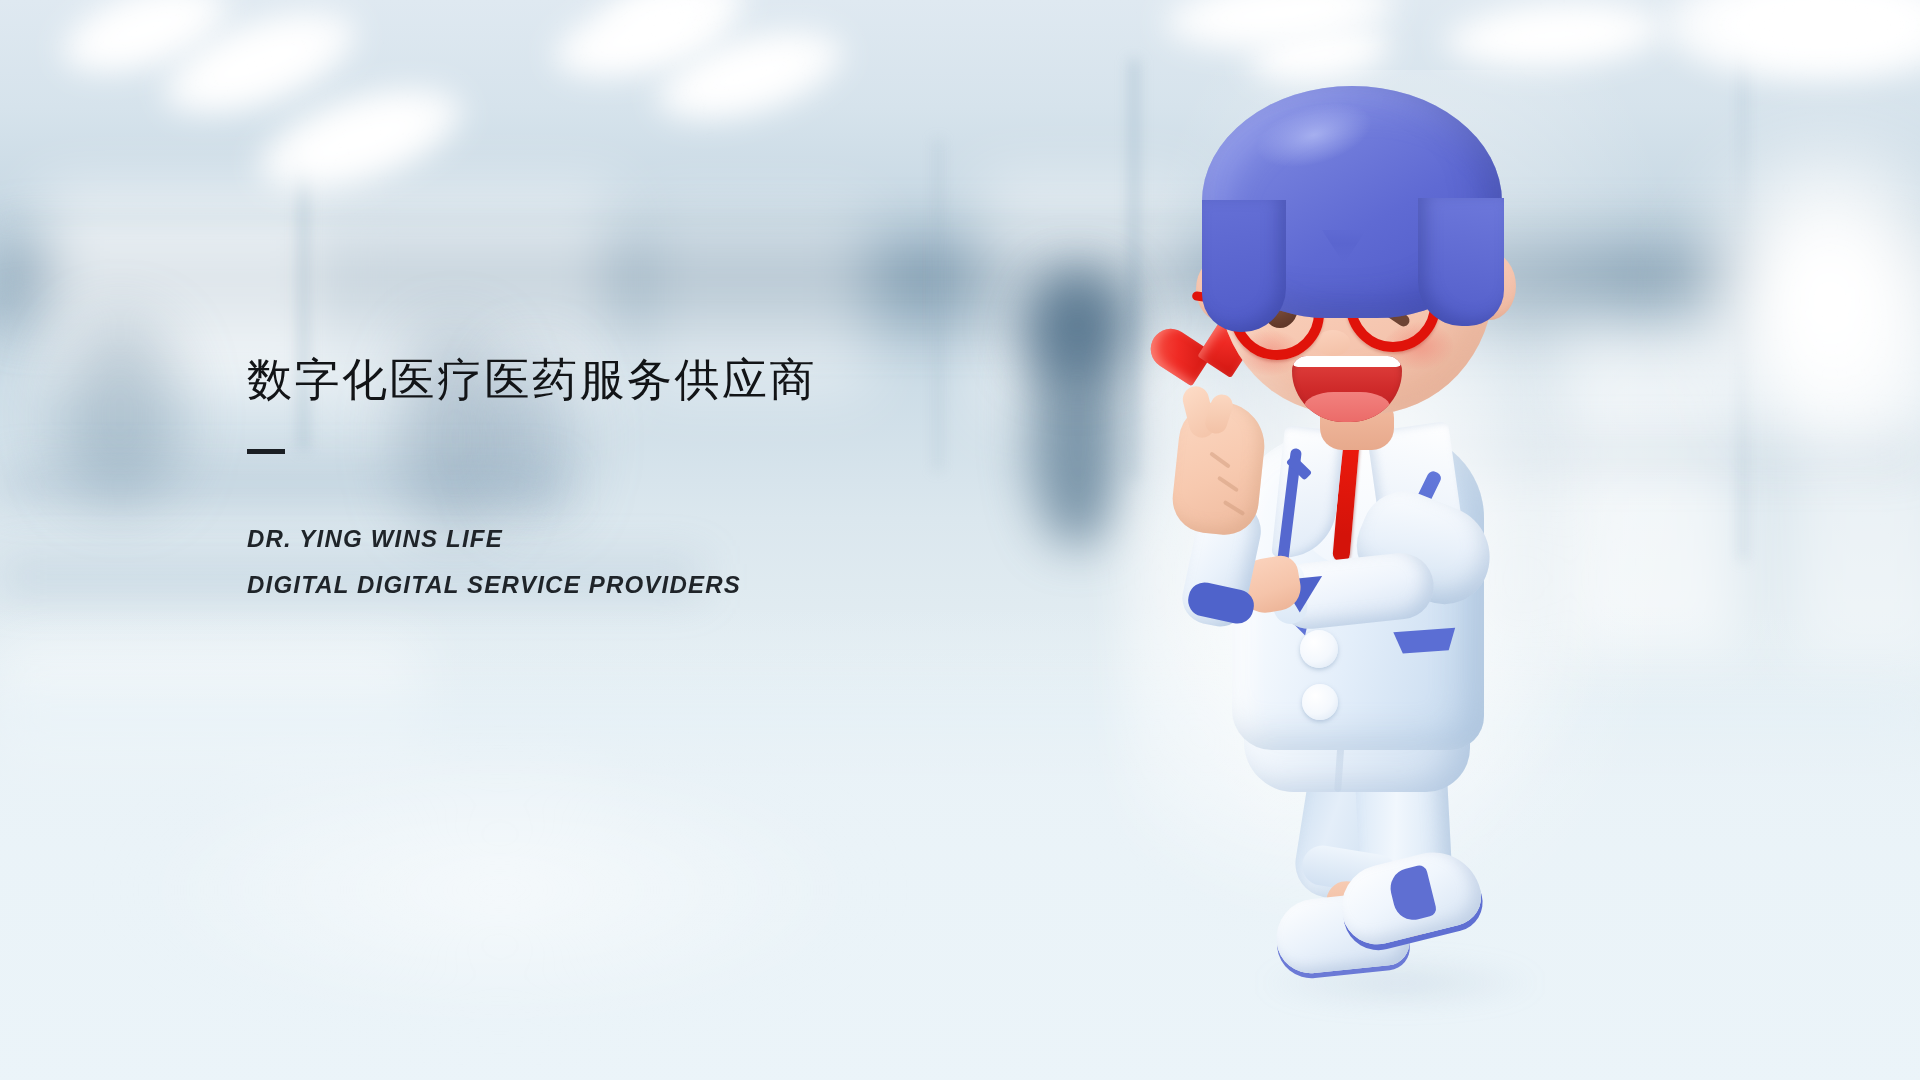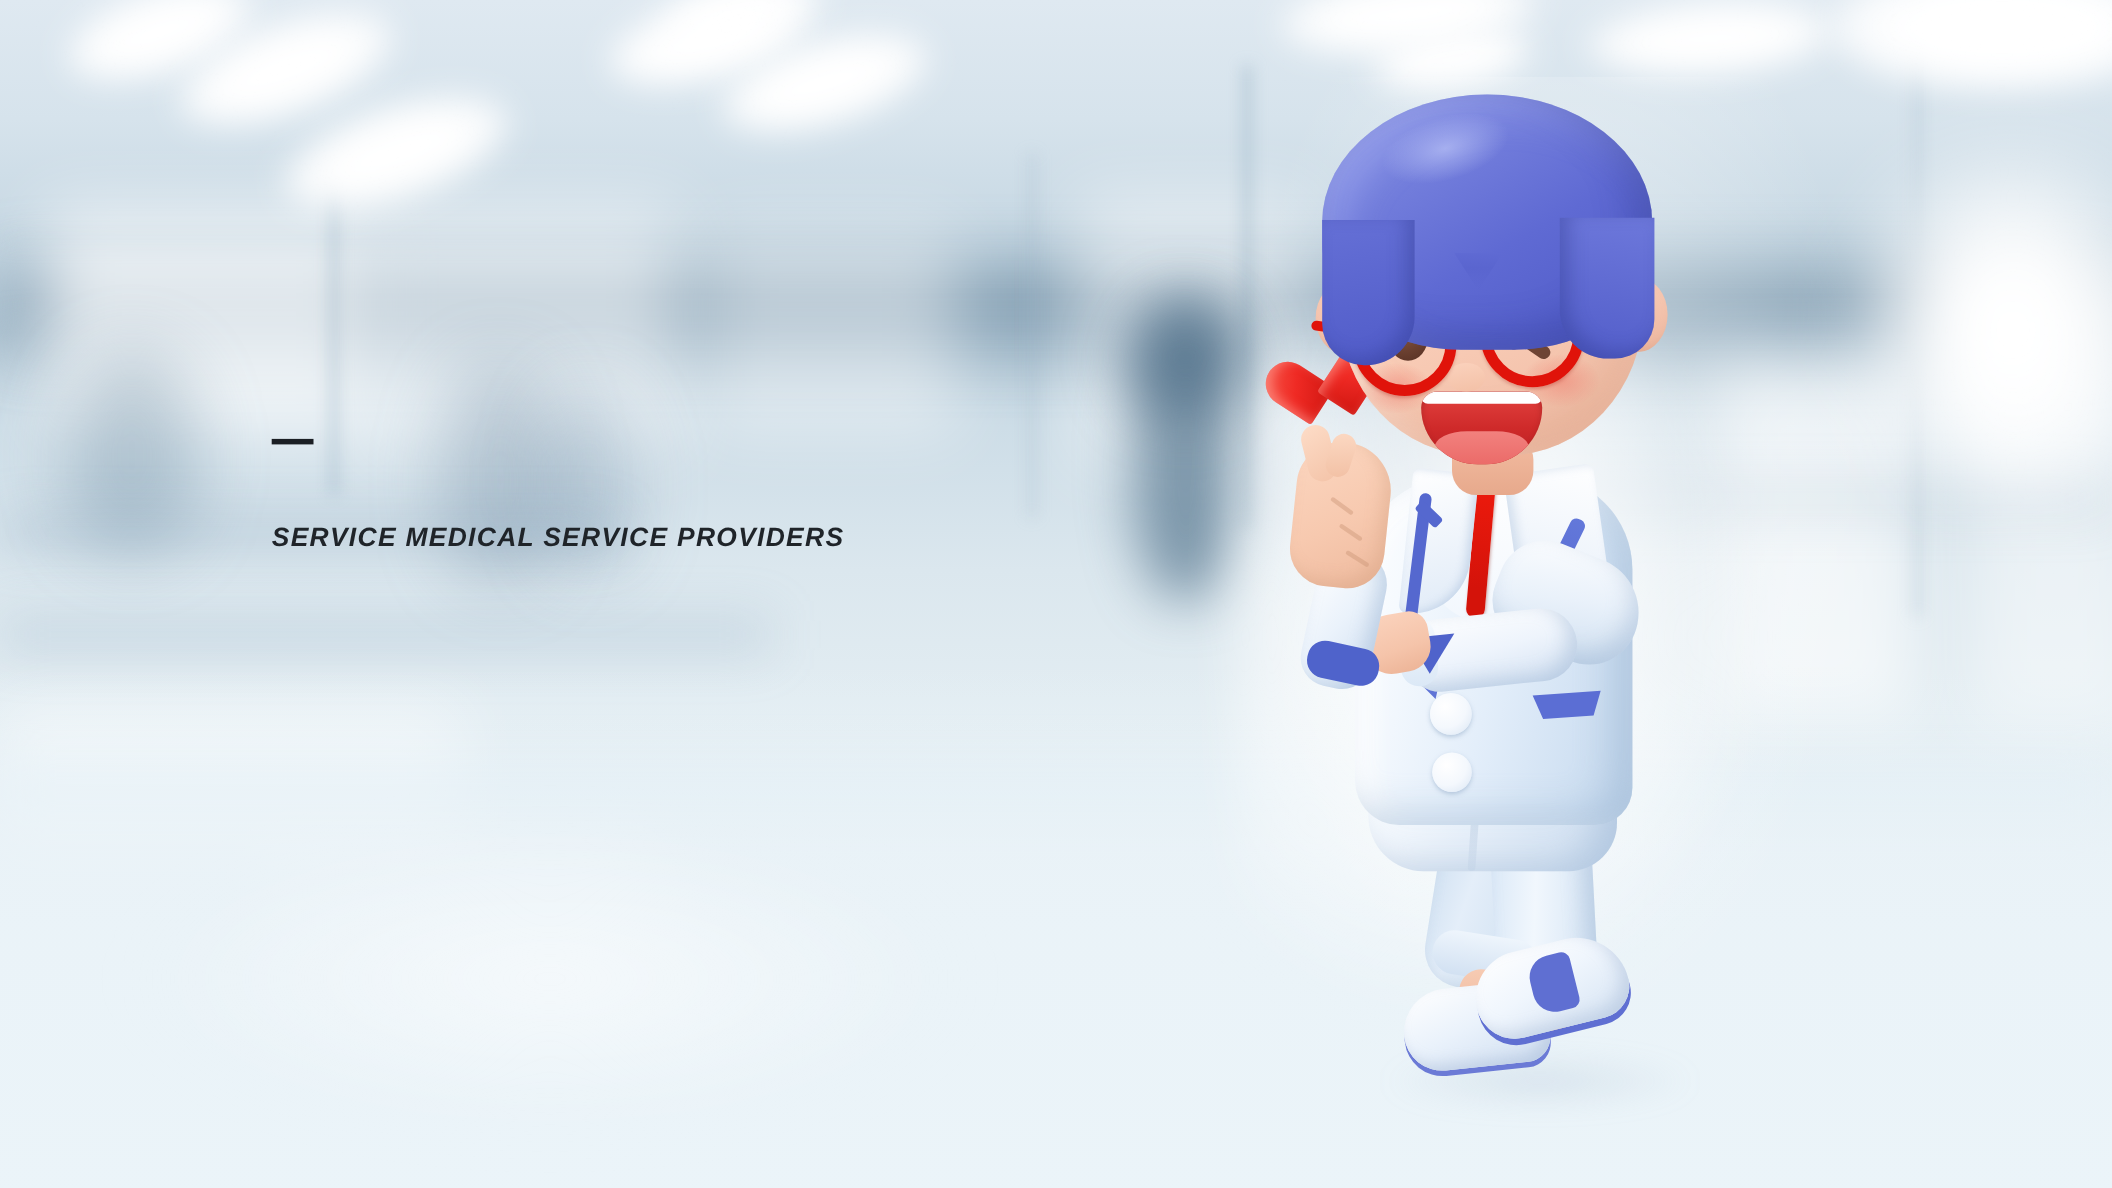--- a/index.html
+++ b/index.html
@@ -589,26 +589,28 @@
   <div class="light l7"></div>
   <div class="light l8"></div>
   <div class="light l9"></div>
   <div class="light l10"></div>
 
   <div class="floor"></div>
   <div class="floor-sheen"></div>
   <div class="hotspot"></div>
 
   <div class="copy">
+    <div class="headline-cn">数字化医疗医药服务供应商</div>
 
 
     <div class="divider"></div>
 
     <div class="sub-en">
-      <div>SERVICE MEDICAL SERVICE PROVIDERS</div>
+      <div>DR. YING WINS LIFE</div>
+      <div>DIGITAL DIGITAL SERVICE PROVIDERS</div>
     </div>
   </div>
 
   <div id="mascot">
     <div class="char-glow"></div>
     <div class="ground-shadow"></div>
 
     <div class="sh leg-back"></div>
     <div class="sh leg-front"></div>
     <div class="sh cuff-a"></div>

